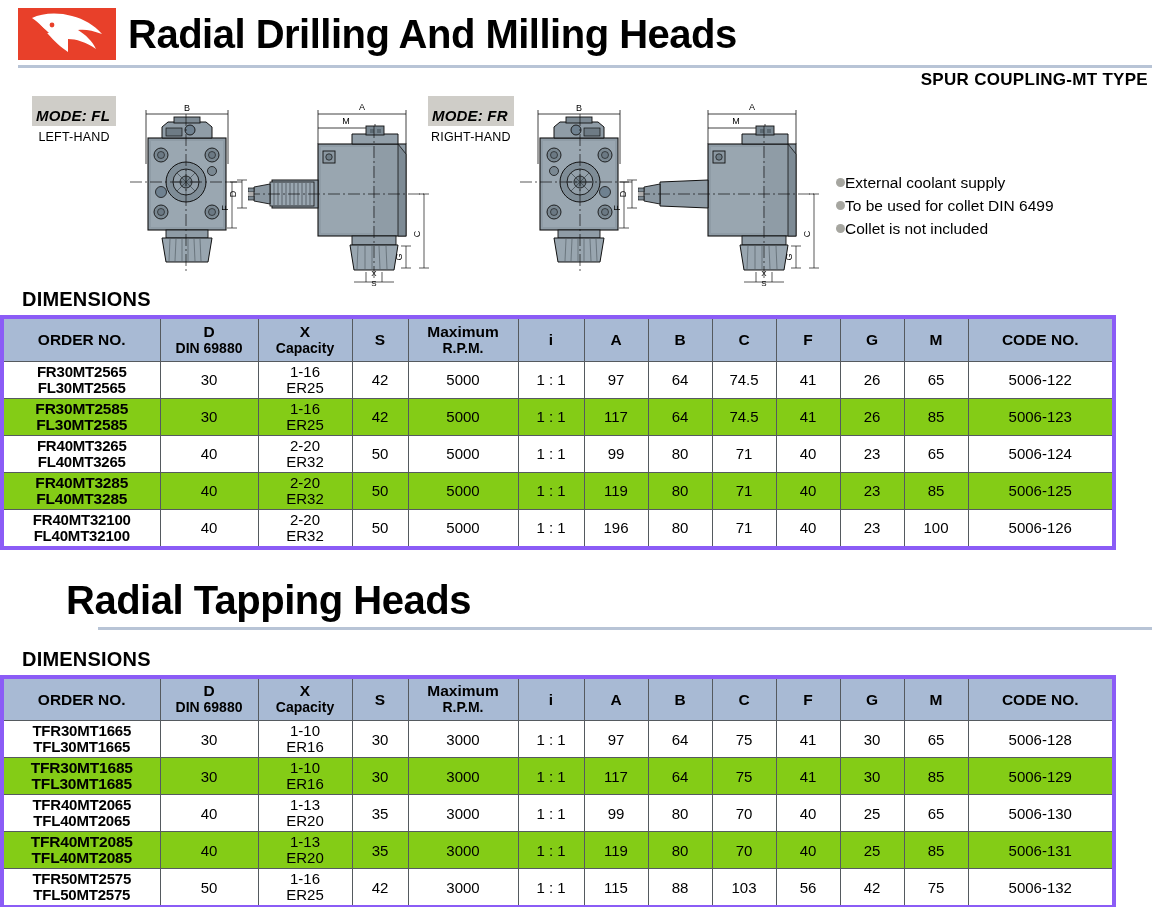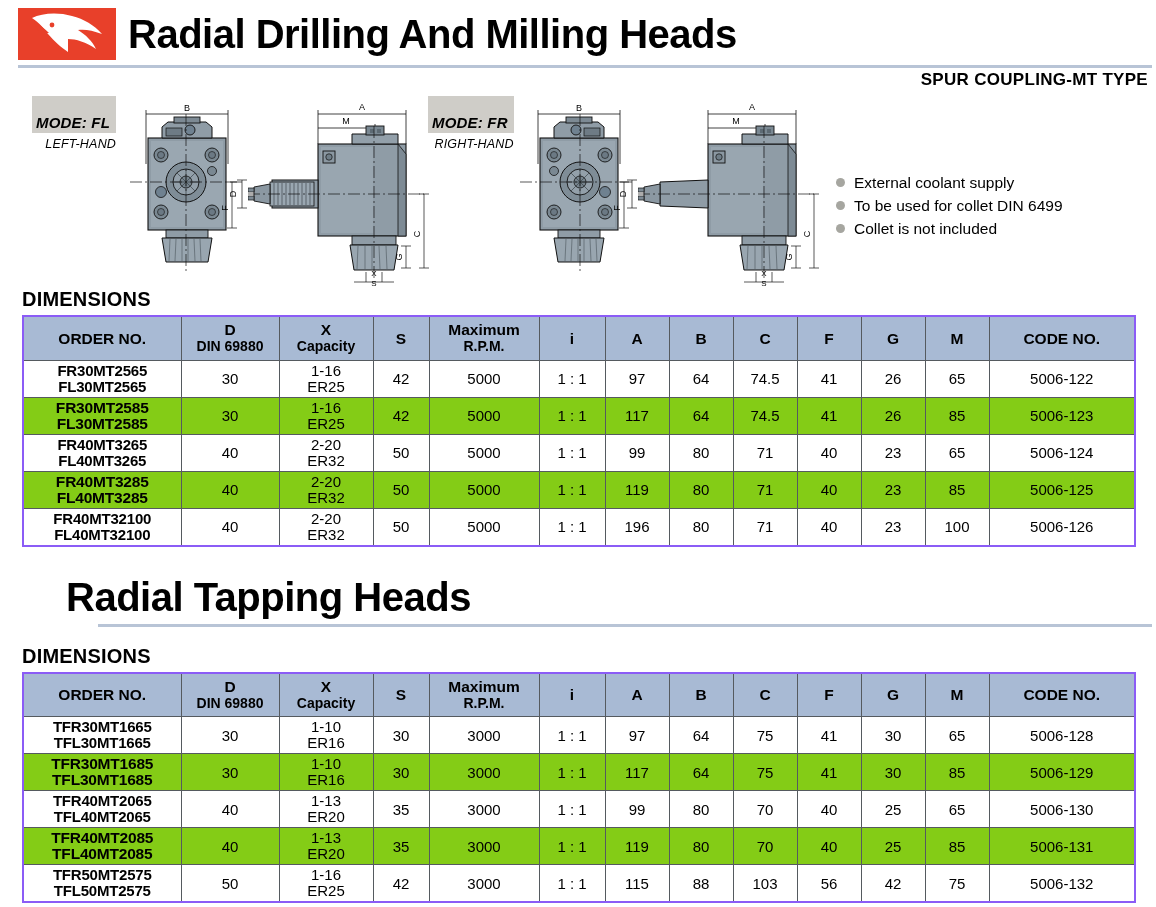--- a/index.html
+++ b/index.html
@@ -63,42 +63,40 @@
     height: 192px;
     margin-top: 28px;
   }
   .mode-block { position: absolute; }
   .mode-tag {
     display: inline-block;
     background: #cfcdc8;
     font-size: 15px;
     font-weight: bold;
     font-style: italic;
-    padding: 18px 6px 2px 4px;
+    padding: 11px 6px 2px 4px;
     letter-spacing: 0.2px;
   }
   .mode-sub {
     font-size: 12.5px;
-    font-style: italic;
     margin-top: 4px;
-    text-align: right;
+    text-align: center;
     letter-spacing: 0.2px;
   }
   .drawing { position: absolute; }
 
   .notes {
     position: absolute;
     left: 836px;
     top: 75px;
     width: 318px;
   }
   .note-item {
     display: flex;
     align-items: center;
-    gap: 9px;
     font-size: 15.5px;
     line-height: 23px;
     white-space: nowrap;
   }
   .note-dot {
     width: 9px; height: 9px;
     border-radius: 50%;
     background: #a6a6a0;
     flex: none;
   }
@@ -107,24 +105,23 @@
   .section { margin-top: 0; }
   .dim-label {
     font-size: 20px;
     font-weight: bold;
     margin: 0 0 4px 22px;
     letter-spacing: 0.2px;
   }
 
   table.spec {
     border-collapse: collapse;
-    margin-left: 22px;
     width: 1112px;
     table-layout: fixed;
-    border: 2px solid #8b5cf6;
+    border: 4px solid #8b5cf6;
   }
   table.spec th, table.spec td {
     border: 1px solid #555a5f;
     text-align: center;
     vertical-align: middle;
     font-size: 15px;
     padding: 2px 1px;
   }
   table.spec thead th {
     background: #a8bad4;

